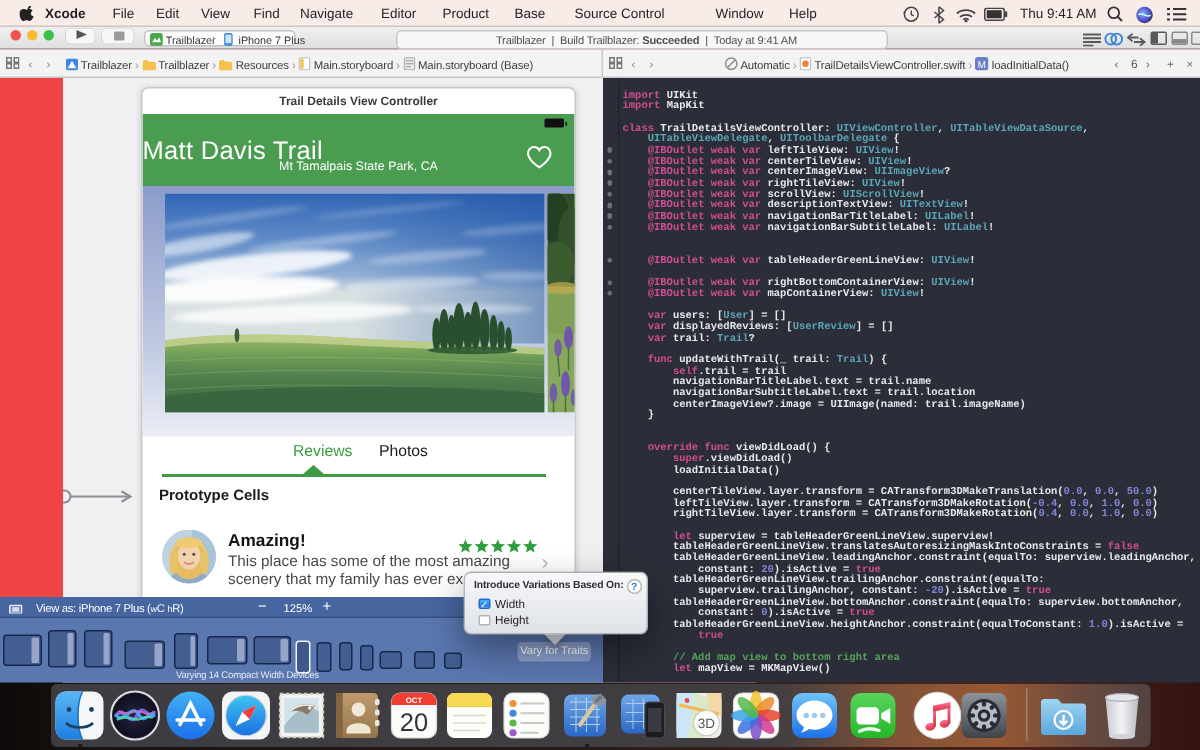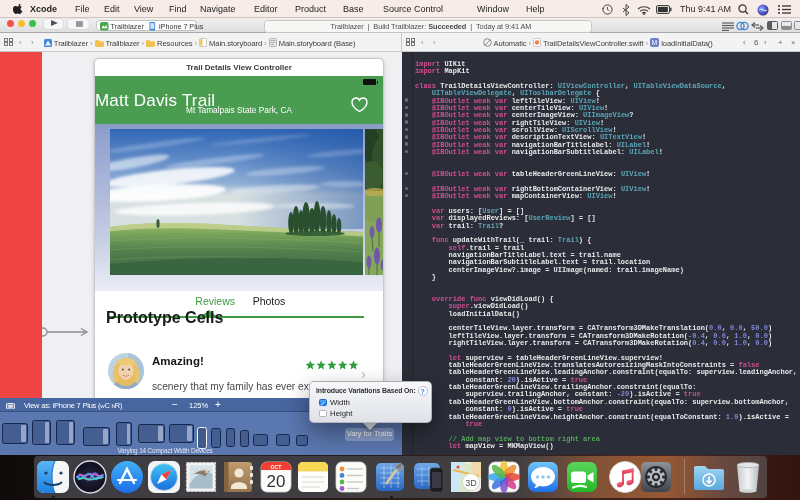--- a/index.html
+++ b/index.html
@@ -34,21 +34,21 @@
 #battery:after { content:""; position:absolute; right:-2px; top:1.5px; width:1.5px; height:3px; background:#111; border-radius:0 1px 1px 0; }
 #mtitle { position:absolute; top:15px; width:100%; color:#fff; font-size:17px; font-weight:normal; letter-spacing:0.2px; }
 #msub { position:absolute; top:29.5px; width:100%; text-align:center; color:#fff; font-size:8.3px; }
 #band { position:absolute; top:65.5px; left:0; width:100%; height:167px; background:linear-gradient(#8c9cca, #a9b5d8 35%, #c7cfe4 70%, #eceef6); }
 #photo { position:absolute; left:15px; top:70.5px; }
 #sliver { position:absolute; left:270px; top:70.5px; }
 #revtab { position:absolute; top:236.5px; left:84px; width:56px; text-align:right; color:#3c9b42; font-size:10.5px; }
 #photab { position:absolute; top:236.5px; left:146px; width:56px; text-align:center; color:#1c1c1e; font-size:10.5px; }
 #greenline { position:absolute; top:257.5px; left:13px; width:256px; height:1.5px; background:#3e9b43; }
 #tritab { position:absolute; top:251px; left:107px; width:0; height:0; border-left:7px solid transparent; border-right:7px solid transparent; border-bottom:6.5px solid #3e9b43; }
-#proto { position:absolute; top:250px; left:11px; font-size:16px; font-weight:bold; color:#1b1b1d; }
+#proto { position:absolute; top:266px; left:11px; font-size:10px; font-weight:bold; color:#1b1b1d; }
 #avatar { position:absolute; left:13px; top:294px; width:36px; height:36px; }
 #amazing { position:absolute; left:57px; top:296px; font-size:11.5px; font-weight:bold; color:#141416; }
 #stars { position:absolute; left:210px; top:298px; }
 #rline1 { position:absolute; left:57px; top:310.5px; font-size:10.2px; color:#48484a; white-space:nowrap; }
 #rline2 { position:absolute; left:57px; top:322px; font-size:10.2px; color:#48484a; white-space:nowrap; }
 #cellchev { position:absolute; left:266px; top:307px; font-size:14px; color:#b9b9bd; }
 #arrowproto { position:absolute; left:0; top:272px; }
 
 #devicebar { position:absolute; top:398px; left:0; width:402px; height:57px; background:#5b77b0; }
 #devtoprow { position:absolute; top:0; left:0; width:402px; height:14px; background:#47659f; border-bottom:1px solid rgba(30,45,80,0.35); }
@@ -398,20 +398,21 @@
     <div id="amazing">Amazing!</div>
     <div id="stars"><svg width="54" height="11" viewBox="0 0 54 11">
 <g fill="#2f9e3f">
 <path d="M5.3,0.5 L6.6,3.6 L10,3.9 L7.4,6.1 L8.2,9.4 L5.3,7.6 L2.4,9.4 L3.2,6.1 L0.6,3.9 L4,3.6 Z"></path>
 <path d="M16.1,0.5 L17.4,3.6 L20.8,3.9 L18.2,6.1 L19,9.4 L16.1,7.6 L13.2,9.4 L14,6.1 L11.4,3.9 L14.8,3.6 Z"></path>
 <path d="M26.9,0.5 L28.2,3.6 L31.6,3.9 L29,6.1 L29.8,9.4 L26.9,7.6 L24,9.4 L24.8,6.1 L22.2,3.9 L25.6,3.6 Z"></path>
 <path d="M37.7,0.5 L39,3.6 L42.4,3.9 L39.8,6.1 L40.6,9.4 L37.7,7.6 L34.8,9.4 L35.6,6.1 L33,3.9 L36.4,3.6 Z"></path>
 <path d="M48.5,0.5 L49.8,3.6 L53.2,3.9 L50.6,6.1 L51.4,9.4 L48.5,7.6 L45.6,9.4 L46.4,6.1 L43.8,3.9 L47.2,3.6 Z"></path>
 </g>
 </svg></div>
+    <div id="rline1">This place has some of the most amazing</div>
     <div id="rline2">scenery that my family has ever experienced.</div>
     <div id="cellchev">›</div>
   </div>
   <div id="arrowproto"><svg width="52" height="12" viewBox="0 0 52 12">
 <g stroke="#8e8e92" stroke-width="1.4" fill="none">
 <circle cx="1" cy="6" r="4"></circle>
 <path d="M5,6 L45,6"></path>
 <path d="M39,2.5 L45,6 L39,9.5"></path>
 </g>
 </svg></div>

